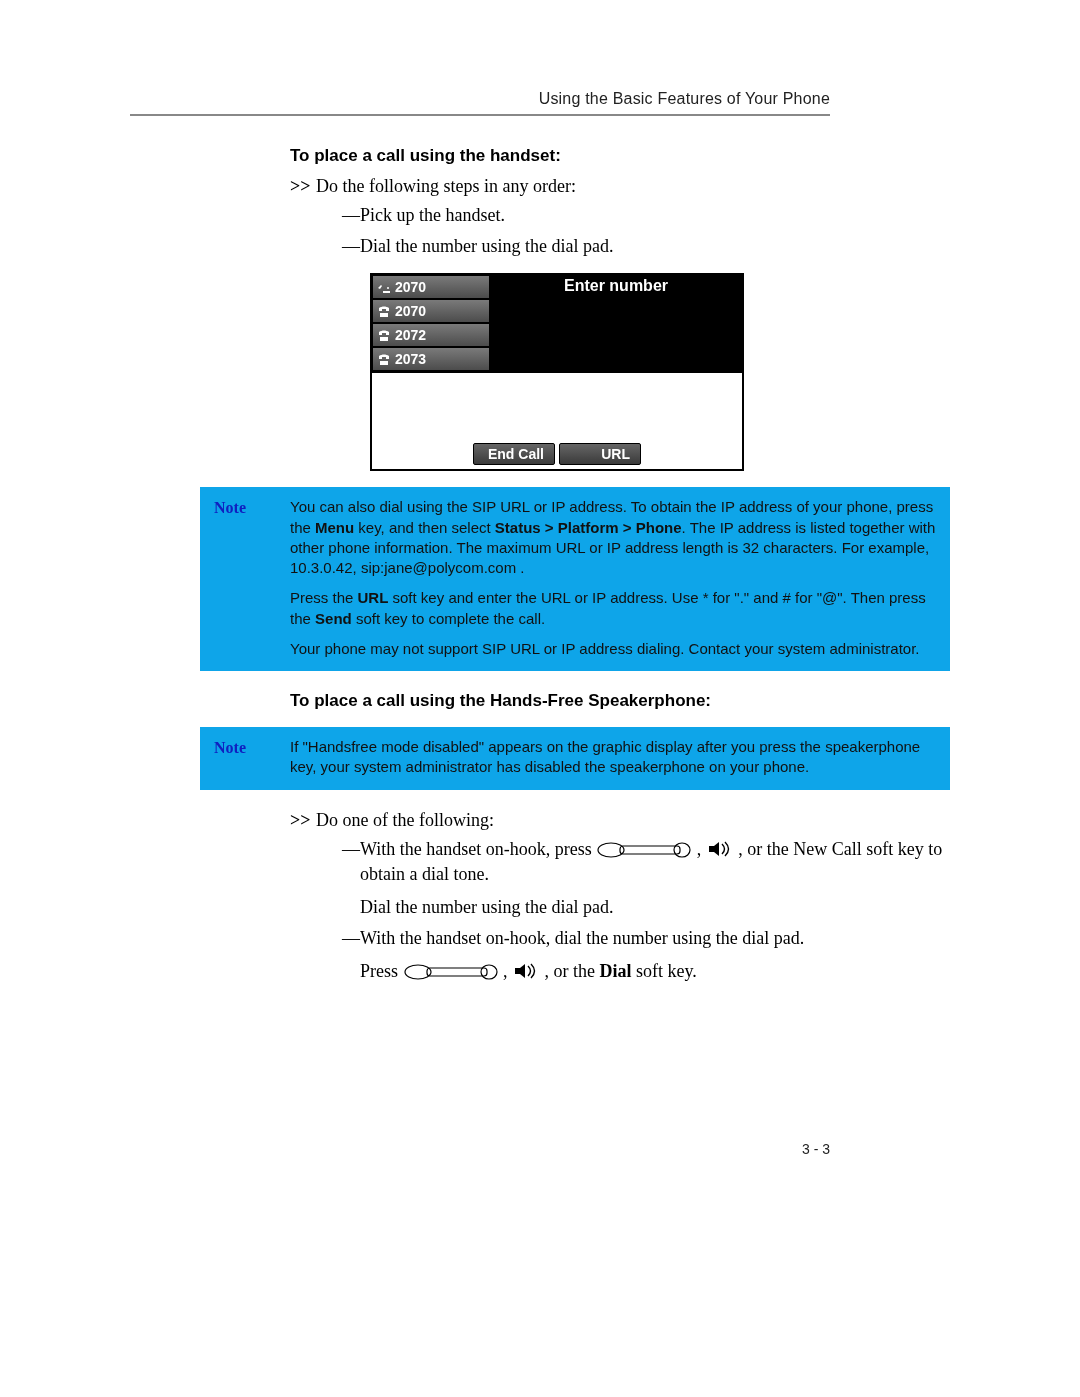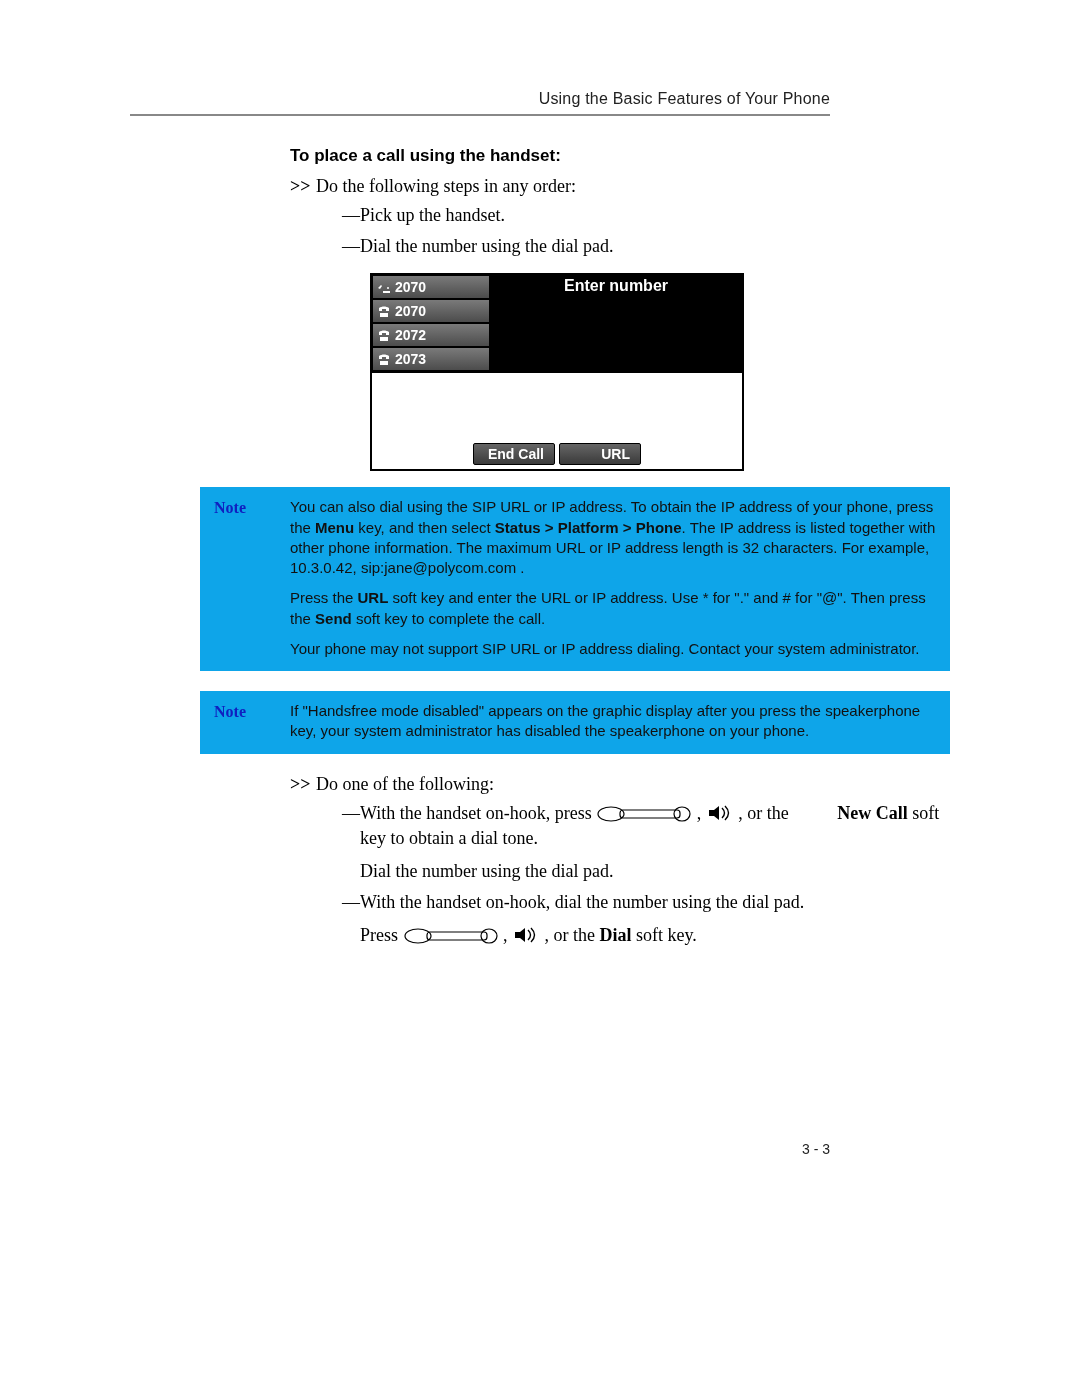--- a/index.html
+++ b/index.html
@@ -262,20 +262,21 @@
         <p>
           <span>You can also dial using the SIP URL or IP address. To obtain the IP address of your phone, press the </span><span class="nb-bold">Menu</span><span> key, and then select </span><span class="nb-bold">Status &gt; Platform &gt; Phone</span><span>. The IP address is listed together with other phone information. The maximum URL or IP address length is 32 characters. For example, 10.3.0.42, sip:jane@polycom.com .</span>
         </p>
         <p>
           <span>Press the </span><span class="nb-bold">URL</span><span> soft key and enter the URL or IP address. Use * for "." and # for "@". Then press the </span><span class="nb-bold">Send</span><span> soft key to complete the call.</span>
         </p>
         <p>Your phone may not support SIP URL or IP address dialing. Contact your system administrator.</p>
       </div>
     </div>
 
+    <div class="section-title">To place a call using the Hands-Free Speakerphone:</div>
 
     <div class="note-box">
       <div class="note-label">Note</div>
       <div class="note-body">
         <p>If "Handsfree mode disabled" appears on the graphic display after you press the speakerphone key, your system administrator has disabled the speakerphone on your phone.</p>
       </div>
     </div>
 
     <div class="step-line">
       <span class="step-marker">&gt;&gt;</span><span>Do one of the following:</span>
@@ -287,21 +288,21 @@
             <ellipse cx="15" cy="9" rx="13" ry="7" fill="none" stroke="#000" stroke-width="1.2"></ellipse>
             <rect x="24" y="5" width="60" height="8" fill="none" stroke="#000" stroke-width="1.2" rx="3"></rect>
             <ellipse cx="86" cy="9" rx="8" ry="7" fill="none" stroke="#000" stroke-width="1.2"></ellipse>
           </svg>
         <span>, </span>
         <svg class="inline-key" width="28" height="20" viewBox="0 0 28 20">
             <path d="M3 7 H8 L13 3 V17 L8 13 H3 Z" fill="#000"></path>
             <path d="M16 5 Q21 10 16 15" fill="none" stroke="#000" stroke-width="1.4"></path>
             <path d="M19 3 Q26 10 19 17" fill="none" stroke="#000" stroke-width="1.4"></path>
           </svg>
-        <span>, or the </span><span style="font-weight:bold;margin-left:44px;">New Call</span><span> soft key to obtain a dial tone.</span>
+        <span>, or the </span><span style="font-weight:normal;">New Call</span><span> soft key to obtain a dial tone.</span>
         <div class="subpara">Dial the number using the dial pad.</div>
       </li>
       <li>
         <span>With the handset on-hook, dial the number using the dial pad.</span>
         <div class="subpara">
           <span>Press </span>
           <svg class="inline-key" width="96" height="18" viewBox="0 0 96 18">
               <ellipse cx="15" cy="9" rx="13" ry="7" fill="none" stroke="#000" stroke-width="1.2"></ellipse>
               <rect x="24" y="5" width="60" height="8" fill="none" stroke="#000" stroke-width="1.2" rx="3"></rect>
               <ellipse cx="86" cy="9" rx="8" ry="7" fill="none" stroke="#000" stroke-width="1.2"></ellipse>

